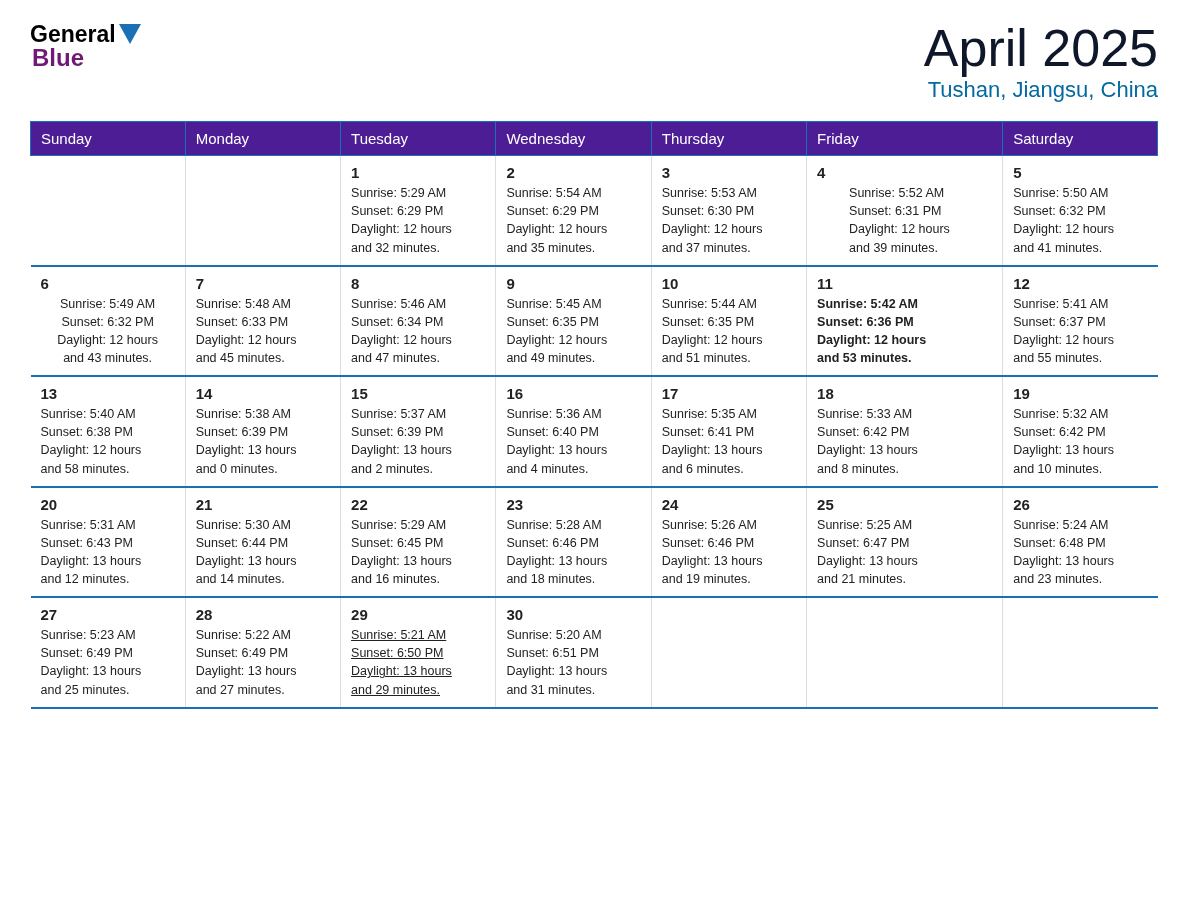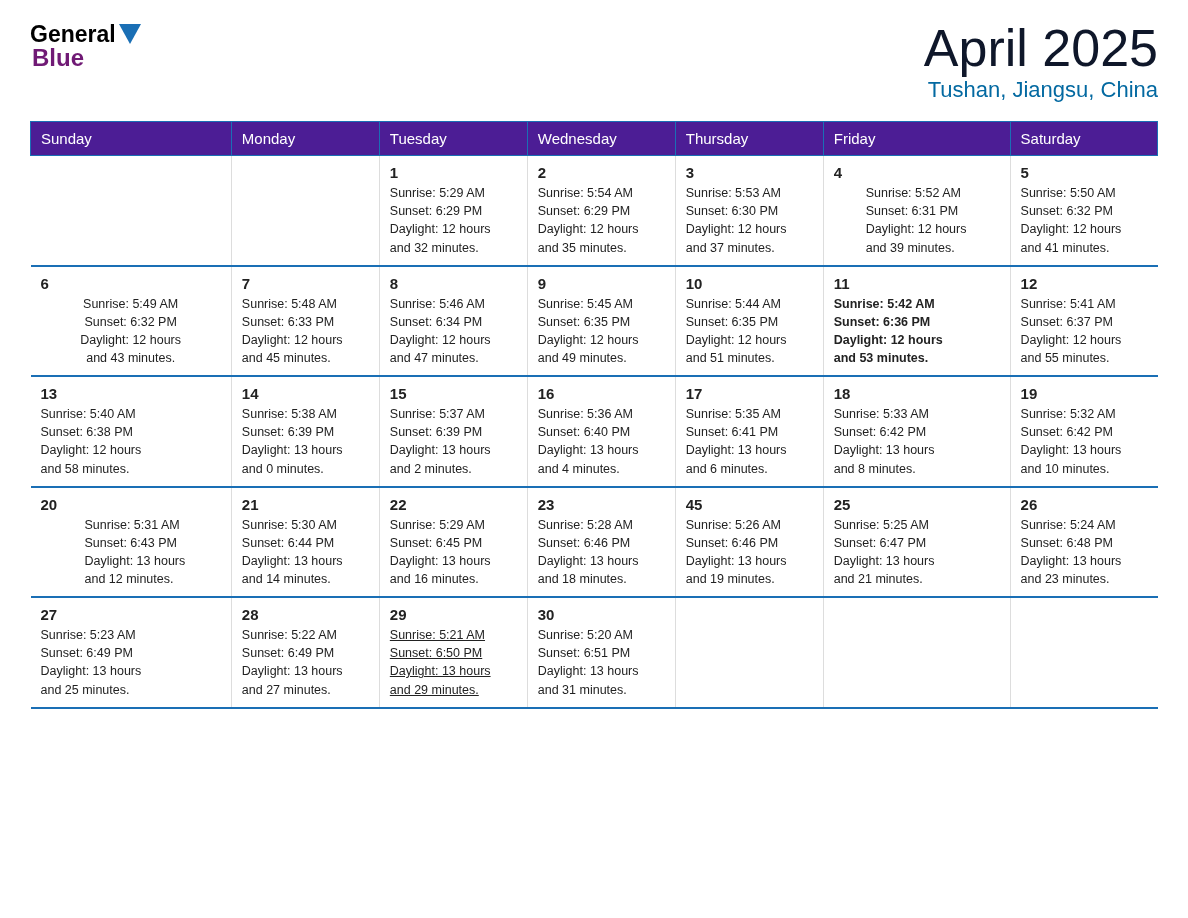--- a/index.html
+++ b/index.html
@@ -253,21 +253,21 @@
           <span class="day-number">19</span>
           <div class="day-info" style="white-space: pre-line;">Sunrise: 5:32 AM
 Sunset: 6:42 PM
 Daylight: 13 hours
 and 10 minutes.</div>
         </td>
       </tr>
       <tr>
         <td>
           <span class="day-number">20</span>
-          <div class="day-info" style="white-space: pre-line; margin-left: 44px;">Sunrise: 5:31 AM
+          <div class="day-info" style="white-space: pre-line;">Sunrise: 5:31 AM
 Sunset: 6:43 PM
 Daylight: 13 hours
 and 12 minutes.</div>
         </td>
         <td>
           <span class="day-number">21</span>
           <div class="day-info" style="white-space: pre-line;">Sunrise: 5:30 AM
 Sunset: 6:44 PM
 Daylight: 13 hours
 and 14 minutes.</div>
@@ -280,21 +280,21 @@
 and 16 minutes.</div>
         </td>
         <td>
           <span class="day-number">23</span>
           <div class="day-info" style="white-space: pre-line;">Sunrise: 5:28 AM
 Sunset: 6:46 PM
 Daylight: 13 hours
 and 18 minutes.</div>
         </td>
         <td>
-          <span class="day-number">45</span>
+          <span class="day-number">24</span>
           <div class="day-info" style="white-space: pre-line;">Sunrise: 5:26 AM
 Sunset: 6:46 PM
 Daylight: 13 hours
 and 19 minutes.</div>
         </td>
         <td>
           <span class="day-number">25</span>
           <div class="day-info" style="white-space: pre-line;">Sunrise: 5:25 AM
 Sunset: 6:47 PM
 Daylight: 13 hours

